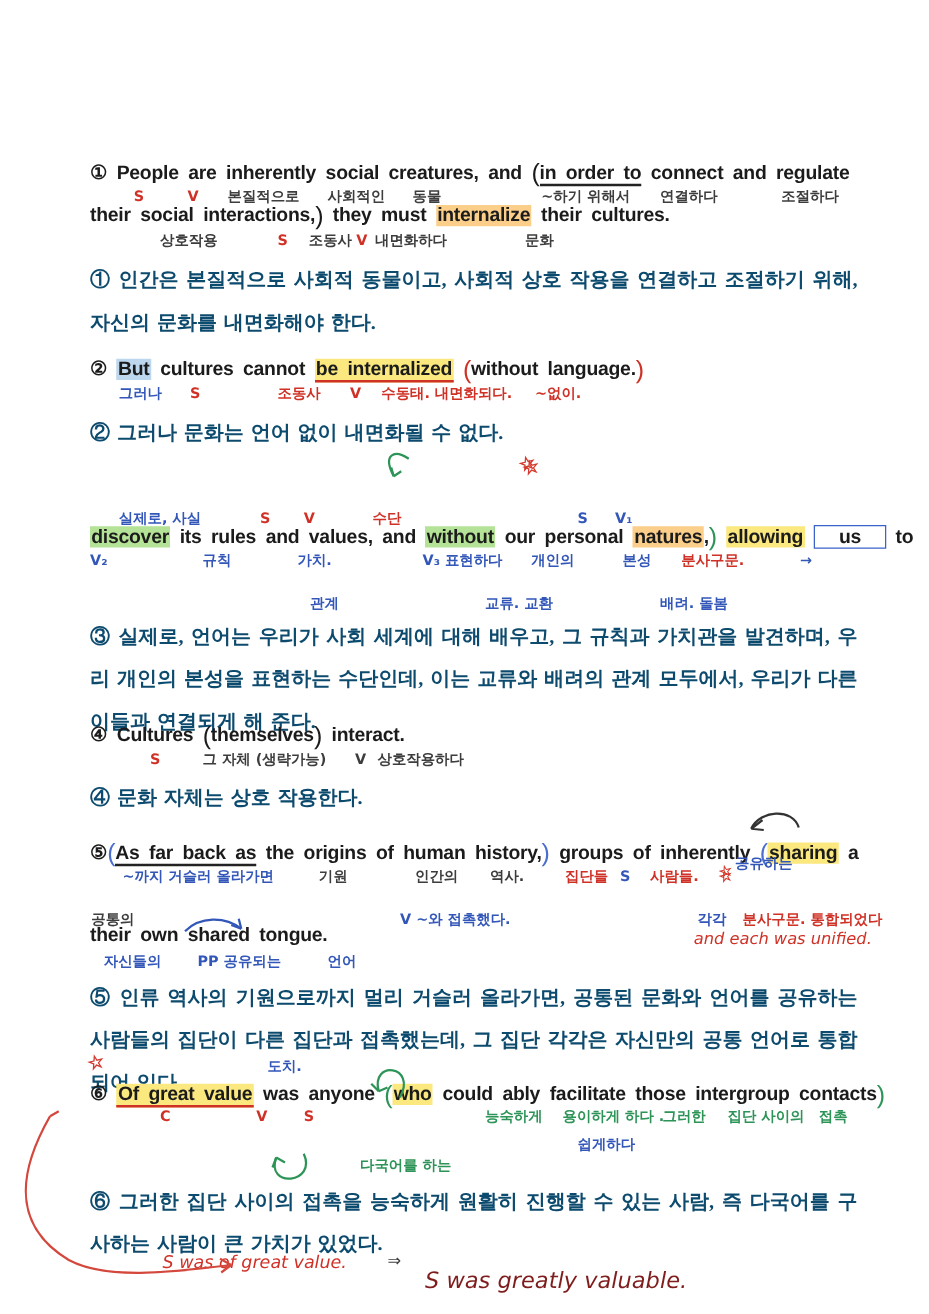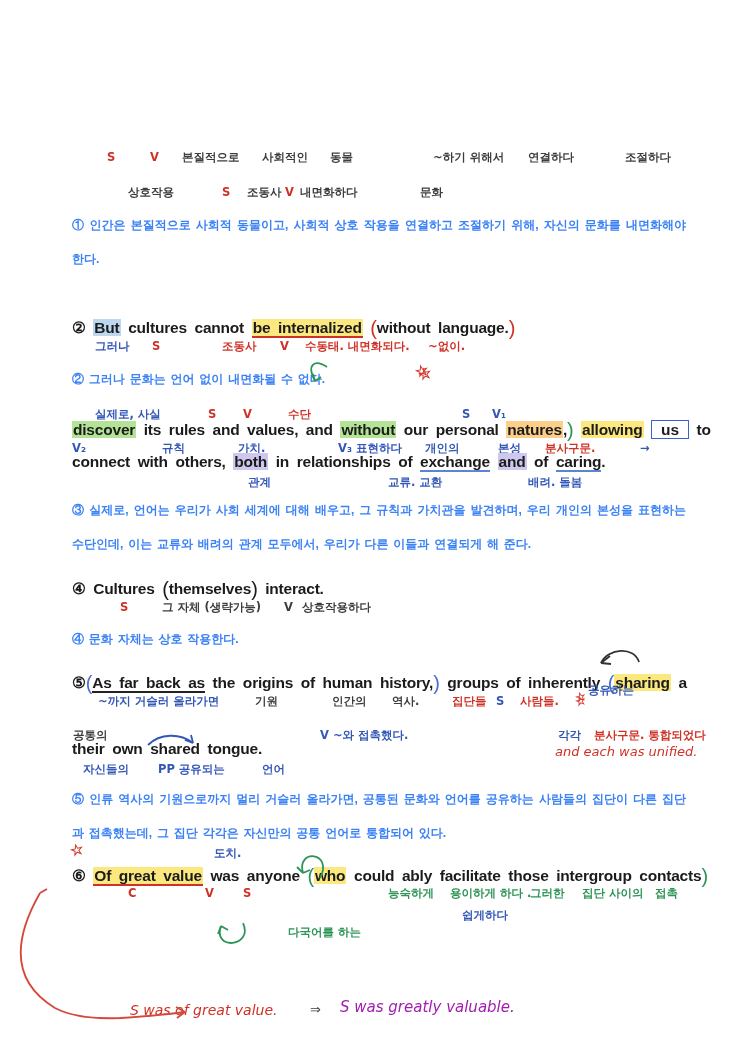--- a/index.html
+++ b/index.html
@@ -1,69 +1,76 @@
 <!DOCTYPE html>
 <html><head>
 <meta charset="utf-8">
 <style>
   html,body{margin:0;padding:0;background:#ffffff;}
   #page{position:relative;width:743px;height:1051px;background:#ffffff;overflow:hidden;
         font-family:"Liberation Sans",sans-serif;}
   .blk{position:absolute;left:72px;width:620px;}
   .eng{position:absolute;white-space:nowrap;font-weight:bold;font-size:15.5px;color:#1b1b1b;
        letter-spacing:-0.2px;word-spacing:3.5px;}
-  .kor{position:absolute;width:614px;font-weight:bold;font-size:12px;color:#3b82f6;
-       line-height:34px;text-align:justify;word-spacing:1.5px;}
+  .kor{position:absolute;width:614px;font-weight:bold;font-size:16px;color:#0c4a6e;
+       line-height:34px;text-align:justify;word-spacing:1.5px;font-family:Liberation Serif, serif;}
   .an{position:absolute;font-size:11.5px;font-weight:bold;white-space:nowrap;
       font-family:"DejaVu Sans",sans-serif;}
   .c-r{color:#cf3126}.c-b{color:#3357b8}.c-g{color:#2d9457}.c-d{color:#3d3d3d}
   .hl-y{background:#fbe87f;padding:0 1px;}
   .hl-o{background:#fbce8a;padding:0 1px;}
   .hl-b{background:#bdd7ee;padding:0 1px;}
   .hl-g{background:#b4e296;padding:0 1px;}
   .hl-l{background:#cfc8ee;padding:0 1px;}
   .ul-k{border-bottom:2px solid #222;}
   .ul-r{border-bottom:2.5px solid #cf3126;}
   .ul-b{border-bottom:2px solid #5b83d6;}
   .par{font-weight:400;font-size:20px;vertical-align:-2px;}
   .p-k{color:#1b1b1b}.p-r{color:#cf3126}.p-g{color:#2d9457}.p-b{color:#4a6fd0}
-  .box-b{border:1.5px solid #3a62c9;padding:0 9px;}
+  .box-b{border:1.5px solid #3a62c9;padding:0 19px;}
   .star{position:absolute;color:#d3392c;font-size:15px;font-weight:bold;transform:rotate(-14deg);}
   .cursive{position:absolute;font-family:"DejaVu Sans",sans-serif;font-style:italic;
            font-size:13px;white-space:nowrap;}
   svg.overlay{position:absolute;left:0;top:0;pointer-events:none;}
 </style>
 </head>
 <body>
 
 <div id="page">
 
   <div class="blk" style="top:128px;height:160px;">
+    <div class="eng" style="top:0;">
+      <span>①</span><span> </span>
+      <span>People are inherently social creatures, and </span><span class="par p-k">(</span><span class="ul-k">in order to</span><span> connect and regulate</span>
+    </div>
     <div>
       <span class="an c-r" style="left:35px;top:22px">S</span>
       <span class="an c-r" style="left:78px;top:22px">V</span>
       <span class="an c-d" style="left:110px;top:22px">본질적으로</span>
       <span class="an c-d" style="left:190px;top:22px">사회적인</span>
       <span class="an c-d" style="left:258px;top:22px">동물</span>
       <span class="an c-d" style="left:361px;top:22px">~하기 위해서</span>
       <span class="an c-d" style="left:456px;top:22px">연결하다</span>
       <span class="an c-d" style="left:553px;top:22px">조절하다</span>
     </div>
+    <div class="eng" style="top:34px;">
+      <span>their social interactions,</span><span class="par p-k">)</span><span> they must </span><span class="hl-o">internalize</span><span> their cultures.</span>
+    </div>
     <div>
       <span class="an c-d" style="left:56px;top:57px">상호작용</span>
       <span class="an c-r" style="left:150px;top:57px">S</span>
       <span class="an c-d" style="left:175px;top:57px">조동사</span>
       <span class="an c-r" style="left:213px;top:57px">V</span>
       <span class="an c-d" style="left:228px;top:57px">내면화하다</span>
       <span class="an c-d" style="left:348px;top:57px">문화</span>
     </div>
     <div class="kor" style="top:80px;">① 인간은 본질적으로 사회적 동물이고, 사회적 상호 작용을 연결하고 조절하기 위해, 자신의 문화를 내면화해야 한다.</div>
   </div>
 
-  <div class="blk" style="top:285px;height:90px;margin-top:32px;">
+  <div class="blk" style="top:285px;height:90px;">
     <div class="eng" style="top:0;">
       <span>②</span><span> </span>
       <span class="hl-b">But</span><span> cultures cannot </span><span class="hl-y ul-r">be internalized</span><span> </span><span class="par p-r">(</span><span>without language.</span><span class="par p-r">)</span>
     </div>
     <div>
       <span class="an c-b" style="left:23px;top:22px">그러나</span>
       <span class="an c-r" style="left:80px;top:22px">S</span>
       <span class="an c-r" style="left:150px;top:22px">조동사</span>
       <span class="an c-r" style="left:208px;top:22px">V</span>
       <span class="an c-r" style="left:233px;top:22px">수동태. 내면화되다.</span>
@@ -71,39 +78,36 @@
     </div>
     <div class="kor" style="top:45px;">② 그러나 문화는 언어 없이 내면화될 수 없다.</div>
   </div>
 
   <div class="blk" style="top:385px;height:185px;">
     <span class="star" style="left:346px;top:-20px">☆</span>
     <div>
       <span class="an c-b" style="left:23px;top:22px">실제로, 사실</span>
       <span class="an c-r" style="left:136px;top:22px">S</span>
       <span class="an c-r" style="left:171px;top:22px">V</span>
-      <span class="an c-r" style="left:216px;top:22px">수단</span>
+      <span class="an c-r" style="left:226px;top:22px">수단</span>
       <span class="an c-b" style="left:390px;top:22px">S</span>
       <span class="an c-b" style="left:420px;top:22px">V₁</span>
     </div>
     <div class="eng" style="top:34px;">
       <span class="hl-g">discover</span><span> its rules and values, and </span><span class="hl-g">without</span><span> our personal </span><span class="hl-o">natures</span><span>,</span><span class="par p-g">)</span><span> </span><span class="hl-y">allowing</span><span> </span><span class="box-b">us</span><span> to</span>
     </div>
     <div>
       <span class="an c-b" style="left:0px;top:56px">V₂</span>
       <span class="an c-b" style="left:90px;top:56px">규칙</span>
       <span class="an c-b" style="left:166px;top:56px">가치.</span>
       <span class="an c-b" style="left:266px;top:56px">V₃ 표현하다</span>
       <span class="an c-b" style="left:353px;top:56px">개인의</span>
       <span class="an c-b" style="left:426px;top:56px">본성</span>
       <span class="an c-r" style="left:473px;top:56px">분사구문.</span>
       <span class="an c-b" style="left:568px;top:56px">→</span>
-    </div>
-    <div class="eng" style="top:68px;">
-      <span>connect with others, </span><span class="hl-l">both</span><span> in relationships of </span><span class="ul-b">exchange</span><span> </span><span class="hl-l">and</span><span> of </span><span class="ul-b">caring</span><span>.</span>
     </div>
     <div>
       <span class="an c-b" style="left:176px;top:90px">관계</span>
       <span class="an c-b" style="left:316px;top:90px">교류. 교환</span>
       <span class="an c-b" style="left:456px;top:90px">배려. 돌봄</span>
     </div>
     <div class="kor" style="top:108px;">③ 실제로, 언어는 우리가 사회 세계에 대해 배우고, 그 규칙과 가치관을 발견하며, 우리 개인의 본성을 표현하는 수단인데, 이는 교류와 배려의 관계 모두에서, 우리가 다른 이들과 연결되게 해 준다.</div>
   </div>
 
   <div class="blk" style="top:578px;height:80px;">
@@ -165,26 +169,27 @@
       <span class="an c-r" style="left:133px;top:21px">V</span>
       <span class="an c-r" style="left:171px;top:21px">S</span>
       <span class="an c-g" style="left:316px;top:21px">능숙하게</span>
       <span class="an c-g" style="left:378px;top:21px">용이하게 하다 .</span>
       <span class="an c-g" style="left:458px;top:21px">그러한</span>
       <span class="an c-g" style="left:510px;top:21px">집단 사이의</span>
       <span class="an c-g" style="left:583px;top:21px">접촉</span>
       <span class="an c-b" style="left:390px;top:43px">쉽게하다</span>
     </div>
     <span class="an c-g" style="left:216px;top:60px">다국어를 하는</span>
+    <div class="kor" style="top:80px;">⑥ 그러한 집단 사이의 접촉을 능숙하게 원활히 진행할 수 있는 사람, 즉 다국어를 구사하는 사람이 큰 가치가 있었다.</div>
   </div>
 
   <div class="blk" style="top:998px;height:40px;">
     <span class="cursive c-r" style="left:58px;top:4px;font-size:14px">S was of great value.</span>
     <span class="cursive c-d" style="left:238px;top:4px;font-size:13px">⇒</span>
-    <span class="cursive" style="left:268px;top:0;font-size:15px;color:#a21caf">S was greatly valuable.</span>
+    <span class="cursive" style="left:268px;top:16px;font-size:18px;color:#7f1d1d">S was greatly valuable.</span>
   </div>
 
   <svg class="overlay" width="743" height="1051" viewBox="0 0 743 1051">
 
     <path d="M327,367 C315,359 306,364 315,381" fill="none" stroke="#2d9457" stroke-width="1.8"></path>
     <path d="M315,381 l-2,-7 M315,381 l6,-4" fill="none" stroke="#2d9457" stroke-width="1.8"></path>
 
     <path d="M601,663 C608,648 634,646 639,662" fill="none" stroke="#333" stroke-width="1.8"></path>
     <path d="M601,663 l9,-7 M601,663 l10,1" fill="none" stroke="#333" stroke-width="1.8"></path>
 

